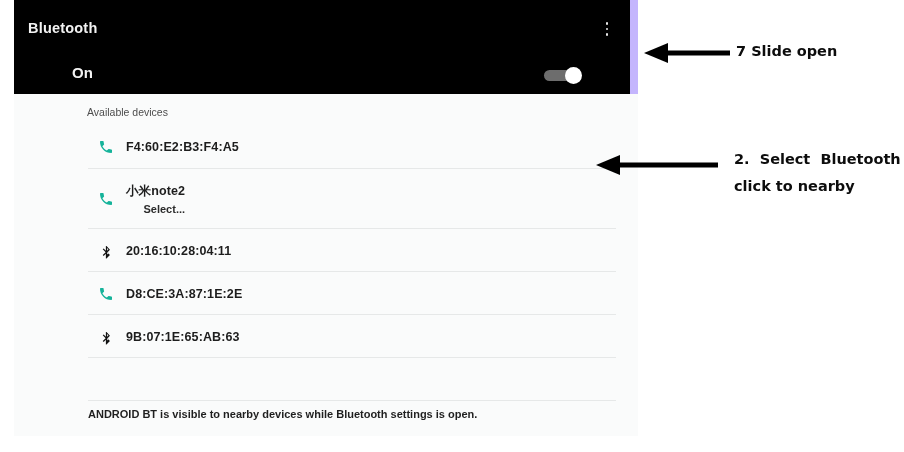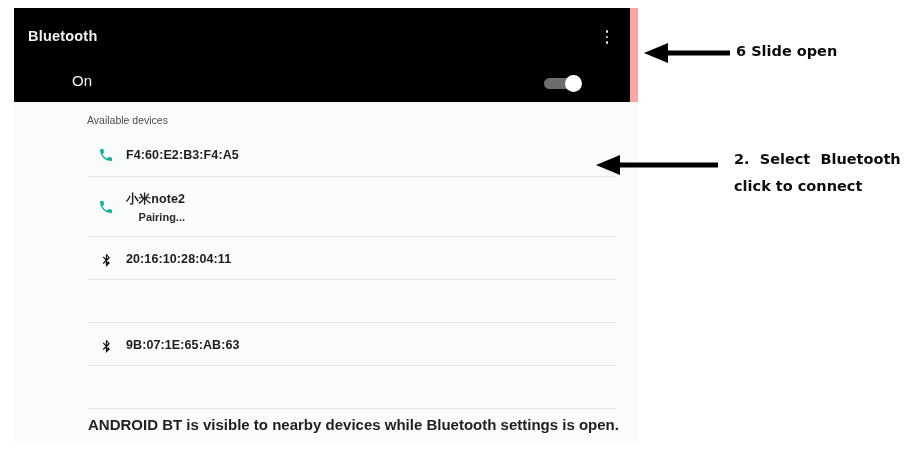--- a/index.html
+++ b/index.html
@@ -12,24 +12,24 @@
     height: 452px;
     position: relative;
     font-family: "Liberation Sans", "DejaVu Sans", sans-serif;
     overflow: hidden;
   }
 
   
   #phone-panel {
     position: absolute;
     left: 14px;
-    top: 8px;
+    top: 0;
     width: 624px;
     height: 436px;
-    background: #fca5a5;
+    background: #c4b5fd;
     overflow: hidden;
   }
 
   
   #black-header {
     position: absolute;
     left: 0;
     top: 0;
     width: 616px;
     height: 94px;
@@ -70,21 +70,21 @@
     top: 56px;
     width: 616px;
     height: 38px;
   }
   #onoff-label {
     position: absolute;
     left: 58px;
     top: 8px;
     color: #f4f4f4;
     font-size: 15px;
-    font-weight: 400;
+    font-weight: 700;
   }
   #bt-toggle {
     position: absolute;
     right: 48px;
     top: 12px;
     width: 38px;
     height: 15px;
     cursor: pointer;
   }
   #bt-toggle .track {
@@ -166,21 +166,21 @@
     left: 74px;
     width: 528px;
     height: 1px;
     background: #e6e8e8;
   }
 
   #footer-note {
     position: absolute;
     left: 74px;
     top: 314px;
-    font-size: 15px;
+    font-size: 11px;
     font-weight: 700;
     color: #1f1f1f;
     white-space: nowrap;
   }
 
   
   .annotation-arrow {
     position: absolute;
   }
   .annotation-text {
@@ -232,37 +232,47 @@
     <div class="divider" style="top:74px;"></div>
 
     <div class="device-row" style="top:76px;height:58px;text-align:right;">
       <span class="row-icon">
         <svg width="16" height="16" viewBox="0 0 24 24">
             <path fill="#15b39a" d="M6.6 10.8c1.4 2.8 3.8 5.1 6.6 6.6l2.2-2.2c.3-.3.7-.4 1-.2 1.2.4 2.4.6 3.6.6.6 0 1 .4 1 1V20c0 .6-.4 1-1 1C10.6 21 3 13.4 3 4c0-.6.4-1 1-1h3.5c.6 0 1 .4 1 1 0 1.3.2 2.5.6 3.6.1.4 0 .8-.2 1.1l-2.3 2.1z"></path>
           </svg>
       </span>
       <span class="device-texts">
         <span class="device-name">小米note2</span>
-        <span class="device-status">Pairing...</span>
+        <span class="device-status">Select...</span>
       </span>
     </div>
     <div class="divider" style="top:134px;"></div>
 
     <div class="device-row" style="top:136px;height:42px;">
       <span class="row-icon">
         <svg width="15" height="15" viewBox="0 0 24 24">
             <path fill="#111111" d="M11 3v7.6L7.4 7 6 8.4l4.6 4.6L6 17.6 7.4 19 11 15.4V23h1l5.5-5.5-4.1-4.1 4.1-4.1L12 3h-1zm2 3.4 2.1 2.1L13 10.6V6.4zm0 10.2v-4.2l2.1 2.1-2.1 2.1z"></path>
           </svg>
       </span>
       <span class="device-texts">
         <span class="device-name">20:16:10:28:04:11</span>
       </span>
     </div>
     <div class="divider" style="top:177px;"></div>
 
+    <div class="device-row" style="top:179px;height:42px;">
+      <span class="row-icon">
+        <svg width="16" height="16" viewBox="0 0 24 24">
+            <path fill="#15b39a" d="M6.6 10.8c1.4 2.8 3.8 5.1 6.6 6.6l2.2-2.2c.3-.3.7-.4 1-.2 1.2.4 2.4.6 3.6.6.6 0 1 .4 1 1V20c0 .6-.4 1-1 1C10.6 21 3 13.4 3 4c0-.6.4-1 1-1h3.5c.6 0 1 .4 1 1 0 1.3.2 2.5.6 3.6.1.4 0 .8-.2 1.1l-2.3 2.1z"></path>
+          </svg>
+      </span>
+      <span class="device-texts">
+        <span class="device-name">D8:CE:3A:87:1E:2E</span>
+      </span>
+    </div>
     <div class="divider" style="top:220px;"></div>
 
     <div class="device-row" style="top:222px;height:42px;">
       <span class="row-icon">
         <svg width="15" height="15" viewBox="0 0 24 24">
             <path fill="#111111" d="M11 3v7.6L7.4 7 6 8.4l4.6 4.6L6 17.6 7.4 19 11 15.4V23h1l5.5-5.5-4.1-4.1 4.1-4.1L12 3h-1zm2 3.4 2.1 2.1L13 10.6V6.4zm0 10.2v-4.2l2.1 2.1-2.1 2.1z"></path>
           </svg>
       </span>
       <span class="device-texts">
         <span class="device-name">9B:07:1E:65:AB:63</span>
@@ -273,20 +283,20 @@
     <div class="divider" style="top:306px;"></div>
 
     <div id="footer-note">ANDROID BT is visible to nearby devices while Bluetooth settings is open.</div>
   </div>
 </div>
 
 <svg class="annotation-arrow" style="left:640px; top:40px;" width="92" height="26" viewBox="0 0 92 26">
   <line x1="90" y1="13" x2="26" y2="13" stroke="#000000" stroke-width="5"></line>
   <polygon points="4,13 28,3 28,23" fill="#000000"></polygon>
 </svg>
-<div class="annotation-text" style="left:736px; top:38px;">6 Slide open</div>
+<div class="annotation-text" style="left:736px; top:38px;">7 Slide open</div>
 
 <svg class="annotation-arrow" style="left:592px; top:152px;" width="128" height="26" viewBox="0 0 128 26">
   <line x1="126" y1="13" x2="26" y2="13" stroke="#000000" stroke-width="5"></line>
   <polygon points="4,13 28,3 28,23" fill="#000000"></polygon>
 </svg>
 <div class="annotation-text" style="left:734px; top:146px;">2.  Select  Bluetooth</div>
-<div class="annotation-text" style="left:734px; top:173px;">click to connect</div>
+<div class="annotation-text" style="left:734px; top:173px;">click to nearby</div>
 
 </body></html>

